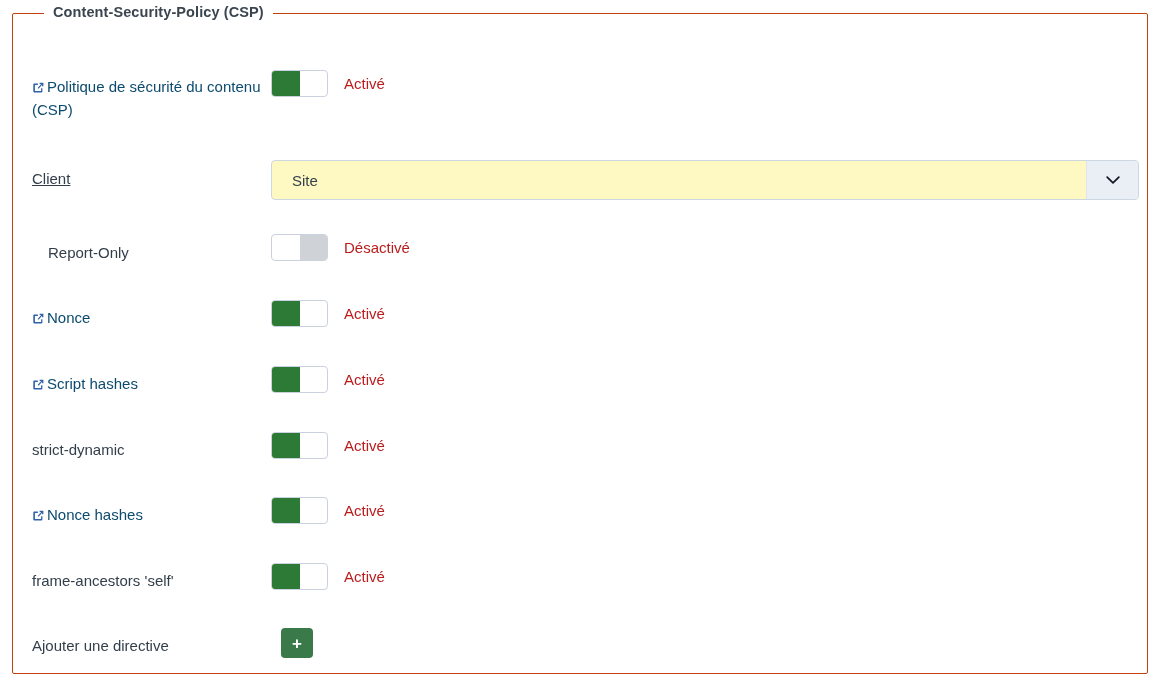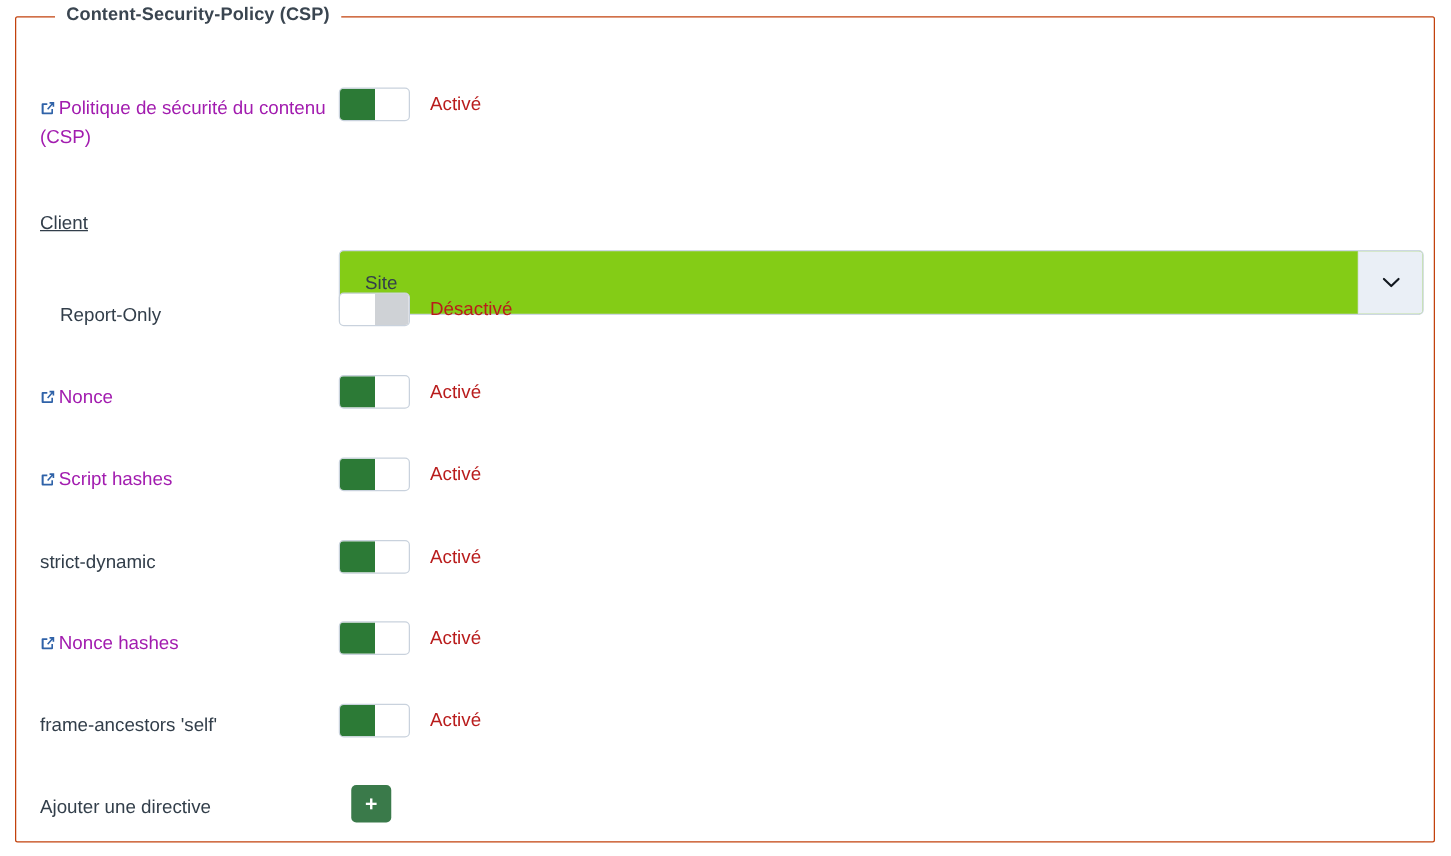--- a/index.html
+++ b/index.html
@@ -48,21 +48,21 @@
   }
 
   .row-label {
     position: absolute;
     left: 19px;
     width: 230px;
     line-height: 1.52;
     font-size: 15px;
   }
   .row-label.link {
-    color: #a21caf;
+    color: #0c4a6e;
   }
   .row-label.plain {
     color: #323e4a;
   }
 
   .ext-icon {
     display: inline-block;
     width: 13px;
     height: 13px;
     position: relative;
@@ -109,29 +109,28 @@
     margin-left: 16px;
     font-size: 15px;
     color: #b91c1c;
     white-space: nowrap;
   }
 
   .select {
     position: absolute;
     left: 258px;
     width: 868px;
-    height: 52px;
+    height: 40px;
     box-sizing: border-box;
     border: 1px solid #cdd7e2;
     border-radius: 4px;
-    background: #84cc16;
+    background: #fef9c3;
     display: flex;
     align-items: center;
     cursor: pointer;
-    margin-top: 40px;
   }
   .select-value {
     padding-left: 20px;
     font-size: 15px;
     color: #333f4b;
     flex: 1;
   }
   .select-arrow {
     width: 52px;
     height: 100%;

